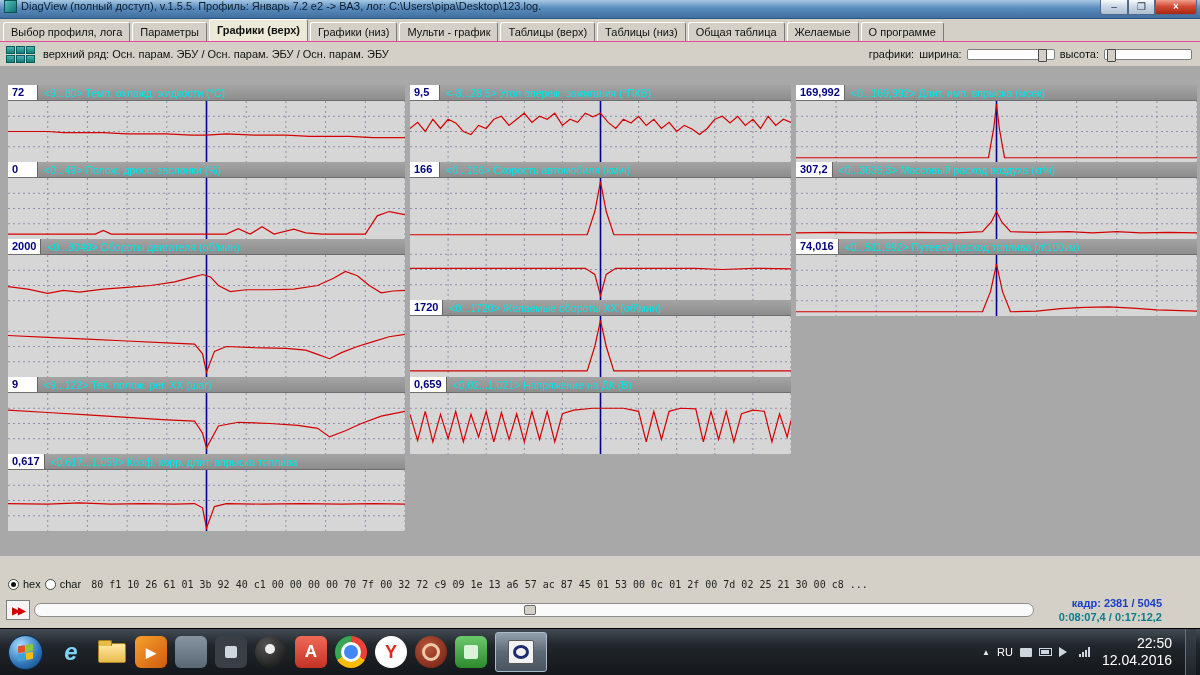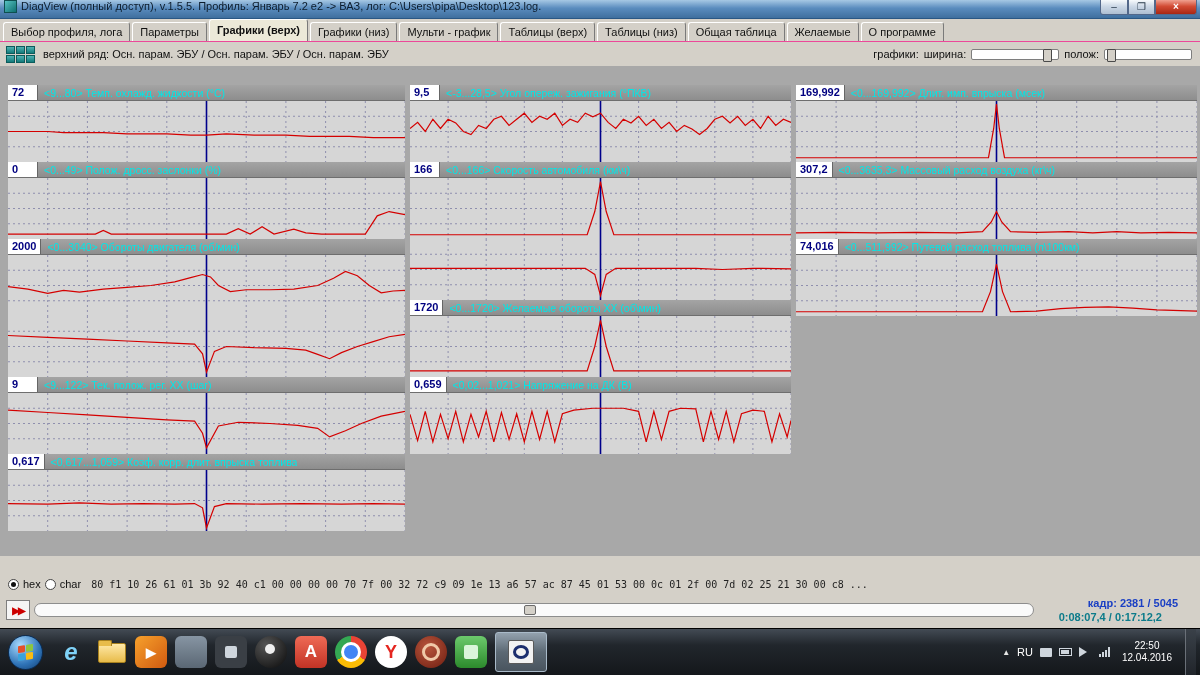--- a/index.html
+++ b/index.html
@@ -87,21 +87,21 @@
     position:absolute; left:6px; top:4px; width:24px; height:20px;
     background:#f5f5f5; border:1px solid #7e7e7e; color:#cc0000;
     font-size:10px; font-weight:bold; text-align:center; line-height:19px; letter-spacing:-2px;
   }
   .nav-scroll {
     position:absolute; left:34px; top:7px; width:1000px; height:14px;
     background:#fafafa; border:1px solid #8d8d8d; border-radius:7px;
   }
   .nav-scroll .thumb { position:absolute; top:1px; width:12px; height:10px;
     background:#d4d0c8; border:1px solid #6a6a6a; border-radius:2px; }
-  .nav-frame { position:absolute; right:22px; top:1px; font-size:11px; font-weight:bold; color:#1a3fc4; text-align:right; }
+  .nav-frame { position:absolute; right:38px; top:1px; font-size:11px; font-weight:bold; color:#1a3fc4; text-align:right; }
   .nav-time  { position:absolute; right:38px; top:15px; font-size:11px; font-weight:bold; color:#0b7b8a; text-align:right; }
 
   
   .taskbar {
     position:absolute; bottom:0; left:0; right:0; height:47px;
     background:linear-gradient(#434b54, #21262c 35%, #14171b);
     display:flex; align-items:center; border-top:1px solid #000;
   }
   .orb { width:35px; height:35px; border-radius:50%; margin:0 8px 0 8px; position:relative;
     background:radial-gradient(circle at 35% 28%, #aadcff, #2f74b8 60%, #123c6e);
@@ -144,21 +144,21 @@
   .tray-chevron { font-size:8px; color:#e8e8e8; }
   .tray-ico { background:#cfd6dd; border-radius:1px; }
   .ico-kbd { width:12px; height:9px; }
   .ico-batt { width:13px; height:8px; border:1px solid #cfd6dd; background:transparent; position:relative; }
   .ico-batt::after { content:""; position:absolute; left:1px; top:1px; bottom:1px; width:8px; background:#cfd6dd; }
   .ico-spk { width:0; height:0; border:5px solid transparent; border-left:8px solid #cfd6dd; background:transparent; border-radius:0; }
   .ico-net { width:12px; height:10px; background:transparent; display:flex; align-items:flex-end; gap:1px; }
   .ico-net i { display:block; width:2px; background:#cfd6dd; }
   .ico-net i:nth-child(1){height:3px;} .ico-net i:nth-child(2){height:5px;}
   .ico-net i:nth-child(3){height:7px;} .ico-net i:nth-child(4){height:10px;}
-  .clock { text-align:center; line-height:1.25; font-size:10px; margin-left:4px; }
+  .clock { text-align:right; line-height:1.25; font-size:14px; margin-left:4px; }
   .show-desktop { width:11px; height:47px; margin-left:6px; border-left:1px solid #6a7078;
     background:linear-gradient(#3a4149,#20242a); flex:none; }
 </style>
 </head>
 <body>
 
 <div class="titlebar">
   <span class="app-icon"></span>
   <span>DiagView (полный доступ), v.1.5.5. Профиль: Январь 7.2 e2 -&gt; ВАЗ,   лог: C:\Users\pipa\Desktop\123.log.</span>
   <div class="win-buttons">
@@ -190,21 +190,21 @@
       <span></span>
       <span></span>
   </div>
   <span>верхний ряд: Осн. парам. ЭБУ / Осн. парам. ЭБУ / Осн. парам. ЭБУ</span>
   <div class="tb-right">
     <span>графики:</span>
     <span>ширина:</span>
     <div class="slider">
       <div class="thumb" style="left: 82%;"></div>
     </div>
-    <span>полож:</span>
+    <span>высота:</span>
     <div class="slider">
       <div class="thumb" style="left: 2%;"></div>
     </div>
   </div>
 </div>
 
 <div class="charts">
 
   <div class="col col1">
     <div class="panel">

